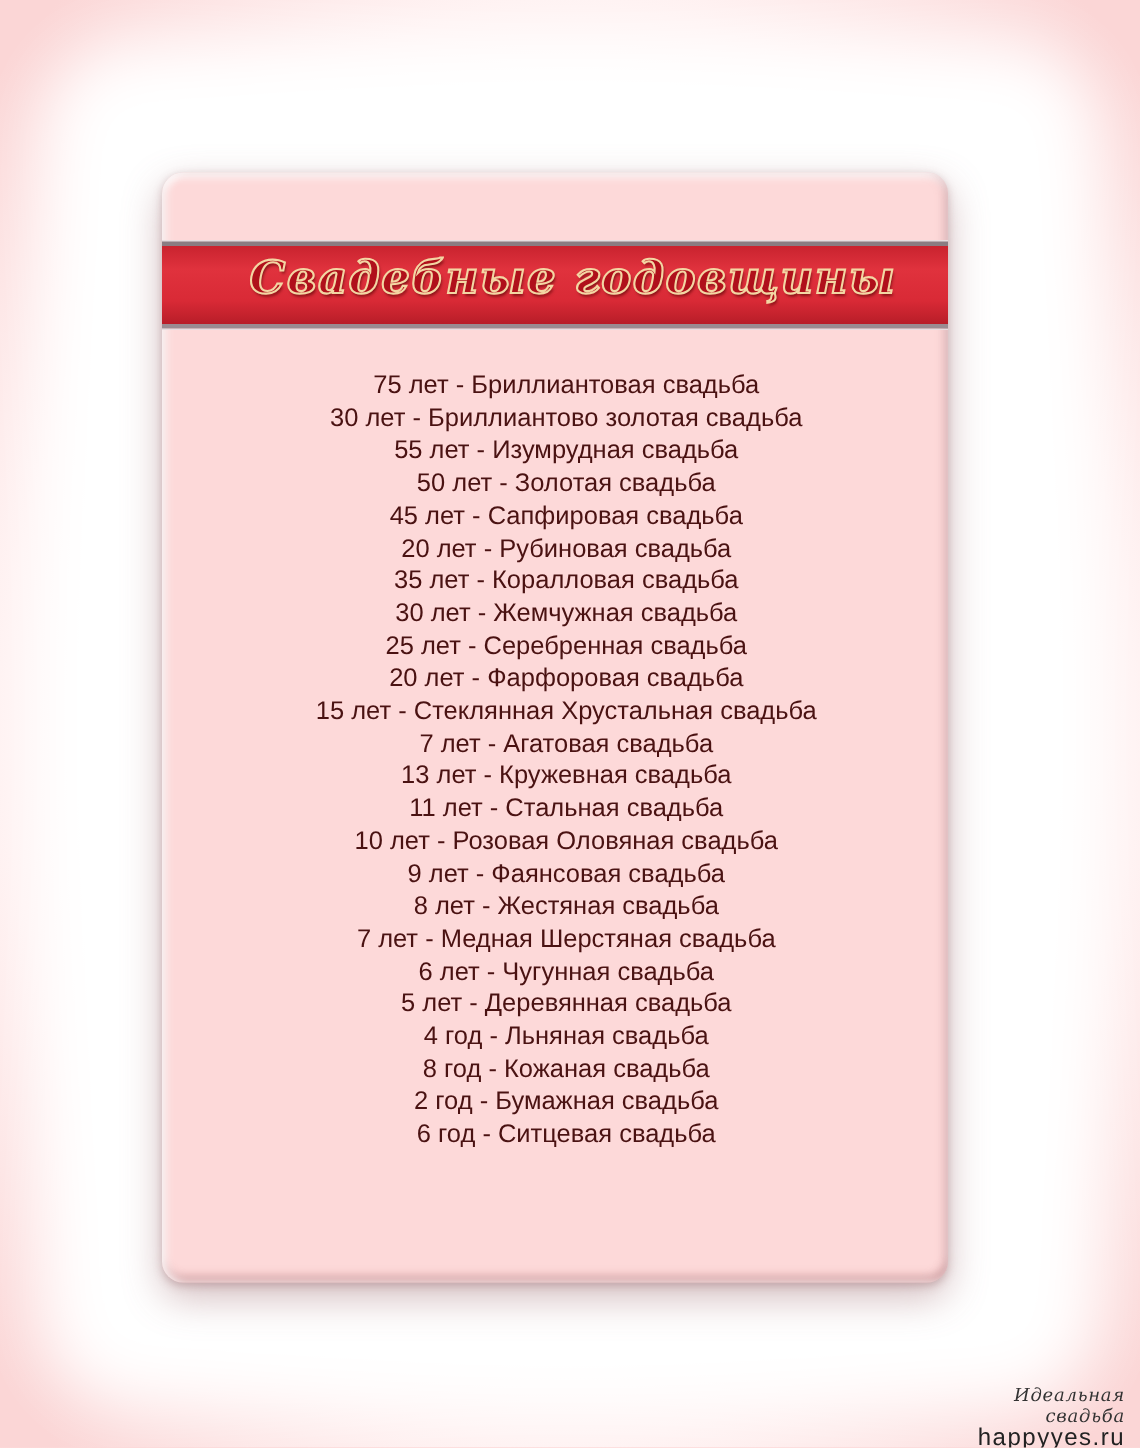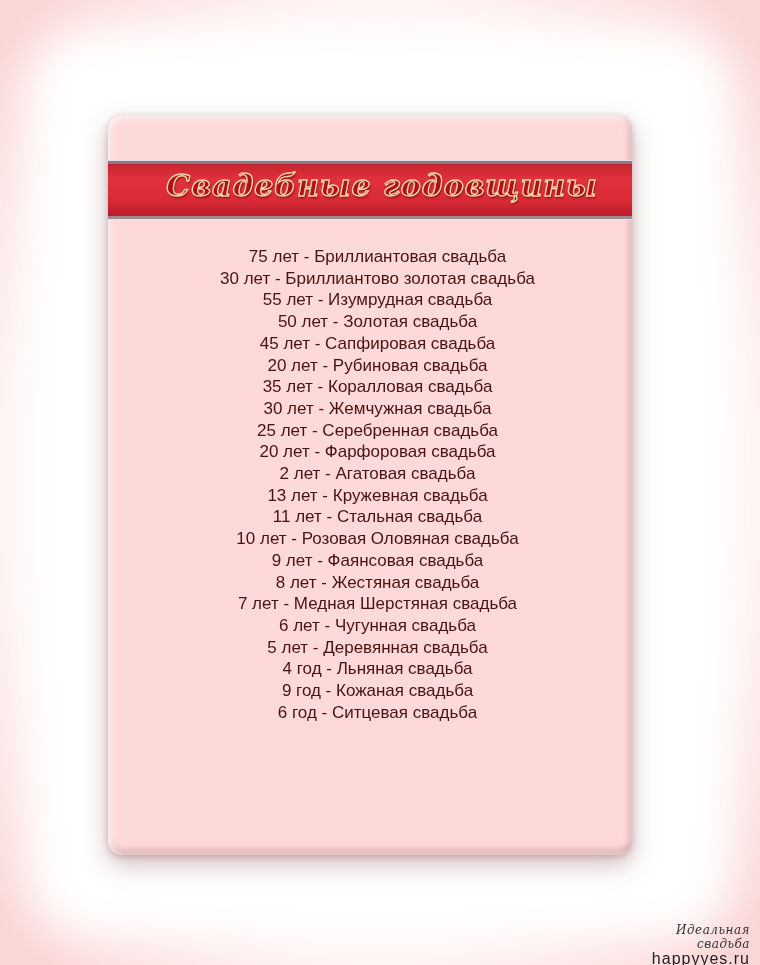--- a/index.html
+++ b/index.html
@@ -80,31 +80,33 @@
     <li>75 лет - Бриллиантовая свадьба</li>
     <li>30 лет - Бриллиантово золотая свадьба</li>
     <li>55 лет - Изумрудная свадьба</li>
     <li>50 лет - Золотая свадьба</li>
     <li>45 лет - Сапфировая свадьба</li>
     <li>20 лет - Рубиновая свадьба</li>
     <li>35 лет - Коралловая свадьба</li>
     <li>30 лет - Жемчужная свадьба</li>
     <li>25 лет - Серебренная свадьба</li>
     <li>20 лет - Фарфоровая свадьба</li>
-    <li>2 лет - Агатовая свадьба</li>
+    <li>15 лет - Стеклянная Хрустальная свадьба</li>
+    <li>7 лет - Агатовая свадьба</li>
     <li>13 лет - Кружевная свадьба</li>
     <li>11 лет - Стальная свадьба</li>
     <li>10 лет - Розовая Оловяная свадьба</li>
     <li>9 лет - Фаянсовая свадьба</li>
     <li>8 лет - Жестяная свадьба</li>
     <li>7 лет - Медная Шерстяная свадьба</li>
     <li>6 лет - Чугунная свадьба</li>
     <li>5 лет - Деревянная свадьба</li>
     <li>4 год - Льняная свадьба</li>
-    <li>9 год - Кожаная свадьба</li>
+    <li>8 год - Кожаная свадьба</li>
+    <li>2 год - Бумажная свадьба</li>
     <li>6 год - Ситцевая свадьба</li>
   </ul>
 </div>
 
 <div class="watermark">
   <div class="wm-script">Идеальная свадьба</div>
   <div class="wm-site">happyyes.ru</div>
 </div>
 
 </body></html>

